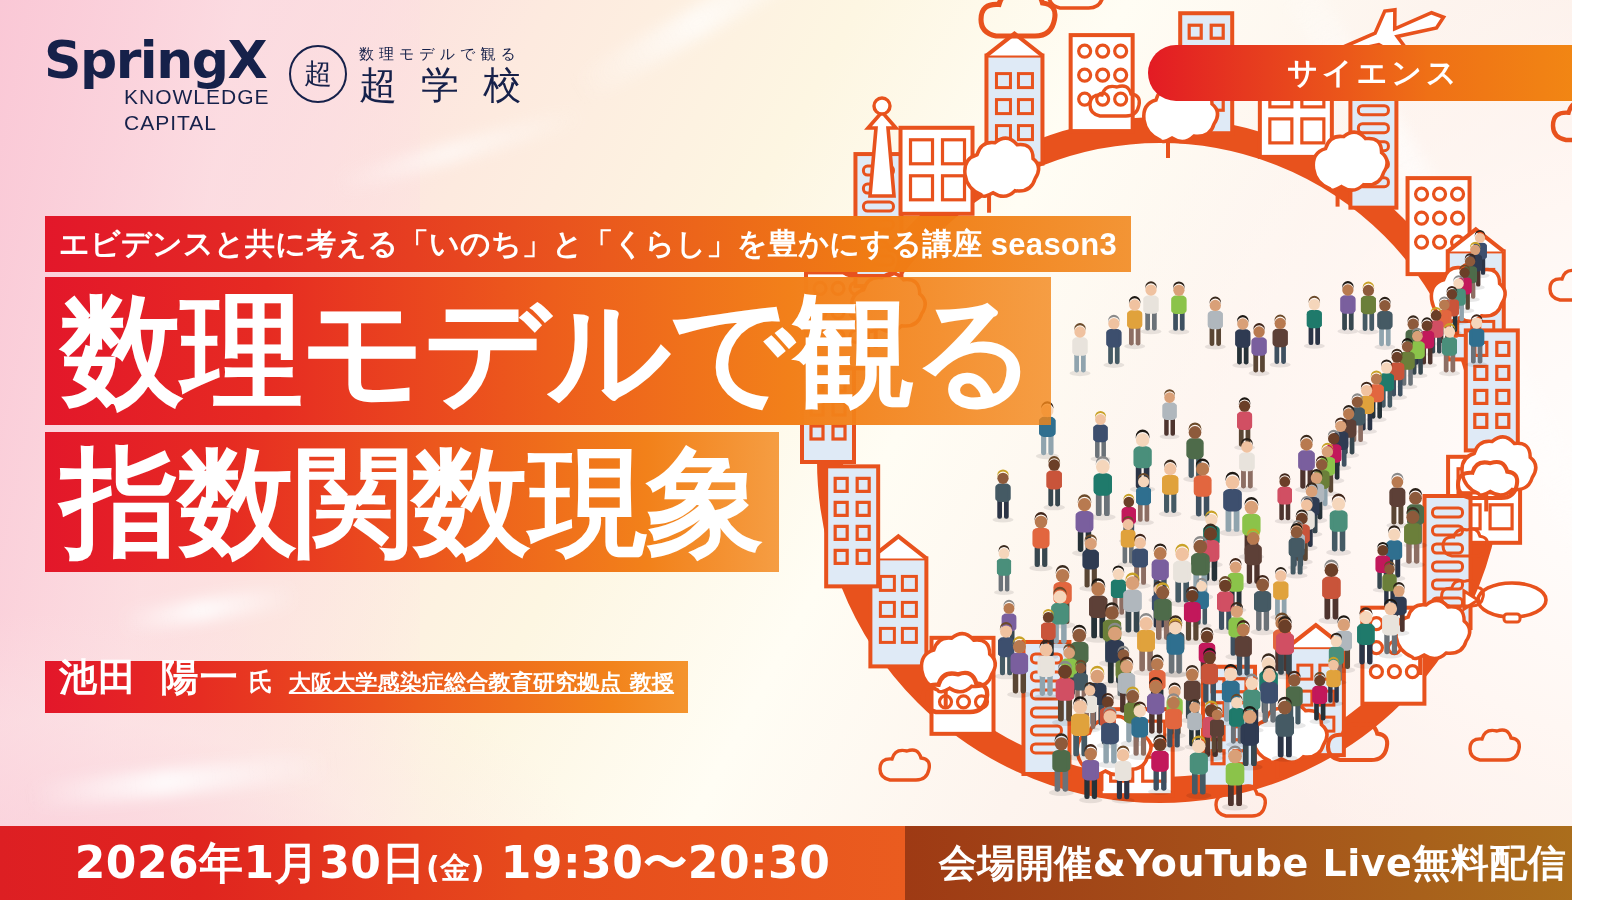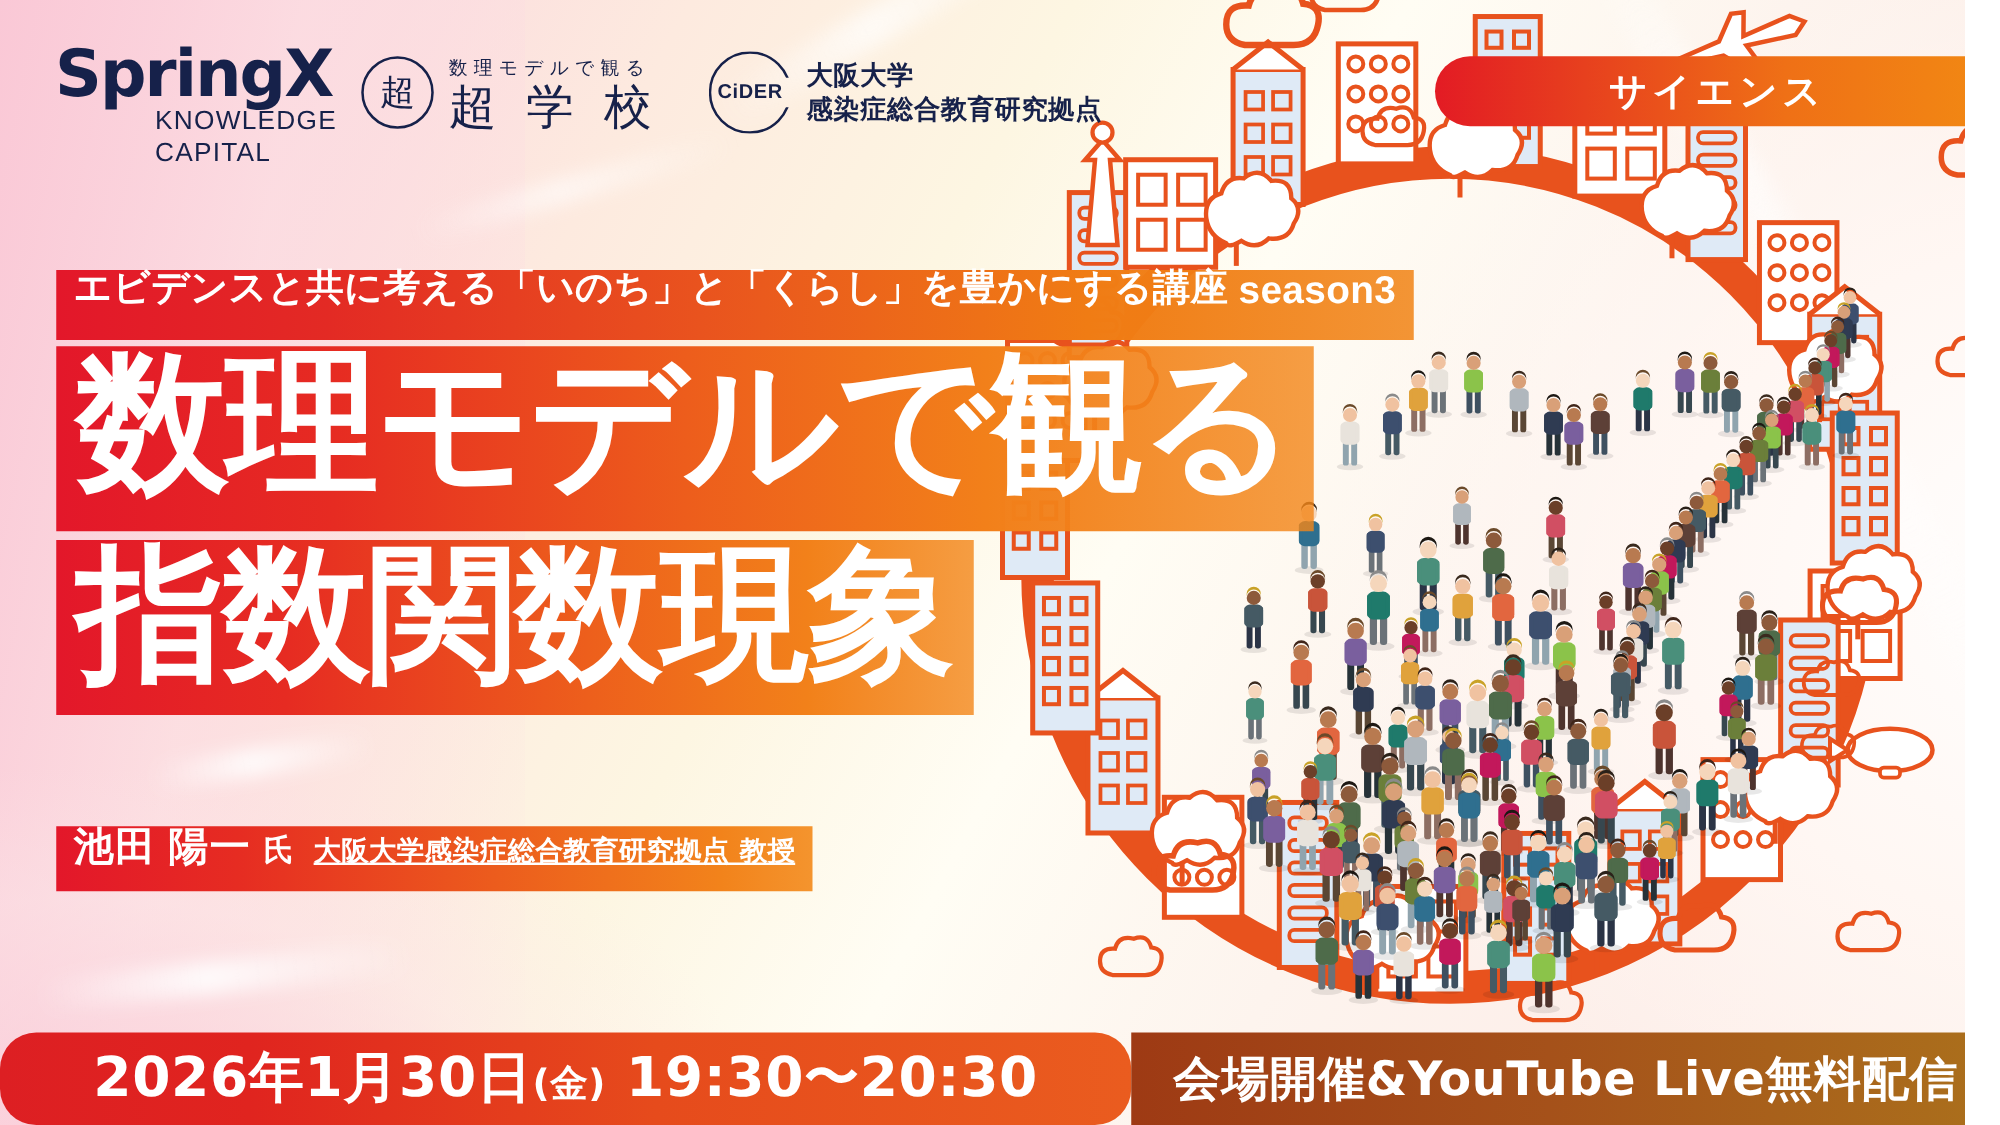--- a/index.html
+++ b/index.html
@@ -46,21 +46,21 @@
   .streak.s5 { left:1230px; top:330px; width:520px; height:40px; transform:rotate(62deg); opacity:.6;}
   .streak.s6 { left:330px; top:140px; width:260px; height:20px; transform:rotate(-16deg); opacity:.7;}
 
   
   .ring-wrap { position:absolute; left:0; top:0; width:1600px; height:900px; }
 
   
   .crowd { position:absolute; left:880px; top:120px; width:620px; height:700px; }
 
   
-  .bar { position:absolute; display:flex; align-items:flex-start; }
+  .bar { position:absolute; display:flex; align-items:center; }
 
   .subtitle-bar {
     left:45px; top:216px; height:56px; padding:0 14px 0 14px;
     background:linear-gradient(90deg,#e3172a 0%, #e32a24 20%, #ea5a1d 52%, #f07c14 76%, rgba(241,132,22,.86) 100%);
   }
   .subtitle-text {
     color:#fff; font-size:30px; font-weight:700; letter-spacing:.3px;
     white-space:nowrap; line-height:1;
     font-family:"Liberation Sans","DejaVu Sans",sans-serif;
   }
@@ -81,23 +81,23 @@
   }
   .title-text.l1 { font-size:122px; letter-spacing:-2px; }
   .title-text.l2 { font-size:118px; letter-spacing:-1px; }
 
   .speaker-bar {
     left:45px; top:661px; height:52px; padding:0 14px;
     background:linear-gradient(90deg,#e3172a 0%, #e62c22 24%, #ec5c1d 58%, #f2831b 88%, rgba(243,137,25,.9) 100%);
     align-items:baseline;
   }
   .speaker-name {
-    color:#fff; font-size:32px; font-weight:700; line-height:1;
+    color:#fff; font-size:38px; font-weight:700; line-height:1;
     letter-spacing:1px;
-    font-family:Liberation Sans, sans-serif;
+    font-family:Liberation Mono, monospace;
   }
   .speaker-suffix { color:#fff; font-size:24px; font-weight:700; padding-left:10px; }
   .speaker-affil {
     color:#fff; font-size:22px; font-weight:700; padding-left:16px; letter-spacing:.2px;
     font-family:"DejaVu Sans","Liberation Sans",sans-serif;
     text-decoration:underline;
   }
 
   
   .category-badge {
@@ -109,21 +109,21 @@
   .category-badge-text {
     color:#fff; font-size:30px; font-weight:700; letter-spacing:4px;
     font-family:Liberation Sans, sans-serif;
   }
 
   
   .footer { position:absolute; left:0; top:826px; width:1600px; height:74px; display:flex; }
   .footer-left {
     width:905px; height:74px;
     background:linear-gradient(90deg,#dd1f23 0%, #e0241f 22%, #e64b1c 58%, #ea5c1f 100%);
-    display:flex; align-items:center; justify-content:center;border-radius:29px;
+    display:flex; align-items:center; justify-content:center;
   }
   .footer-right {
     width:695px; height:74px;
     background:linear-gradient(90deg,#9e3a14 0%, #a5511a 48%, #ab701c 100%);
     display:flex; align-items:center; justify-content:center;
   }
   .footer-text {
     color:#fff; font-weight:700; line-height:1; white-space:nowrap;
     font-family:"DejaVu Sans","Liberation Sans",sans-serif;
   }
@@ -1975,30 +1975,20 @@
     </div>
 
     <div class="logo-chou">
       <div class="chou-circle">超</div>
       <div class="chou-texts">
         <div class="chou-kana">数理モデルで観る</div>
         <div class="chou-main">超 学 校</div>
       </div>
     </div>
 
-    <div class="logo-cider">
-      <div class="cider-mark">
-        <div class="cider-arc"></div>
-        <div class="cider-txt">CiDER</div>
-      </div>
-      <div class="cider-names">
-        <div class="cider-l1">大阪大学</div>
-        <div class="cider-l2">感染症総合教育研究拠点</div>
-      </div>
-    </div>
   </div>
 
   <div class="category-badge">
     <span class="category-badge-text">サイエンス</span>
   </div>
 
   <div class="bar subtitle-bar">
     <span class="subtitle-text">エビデンスと共に考える「いのち」と「くらし」を豊かにする講座</span>
     <span class="subtitle-text subtitle-season">season3</span>
   </div>

